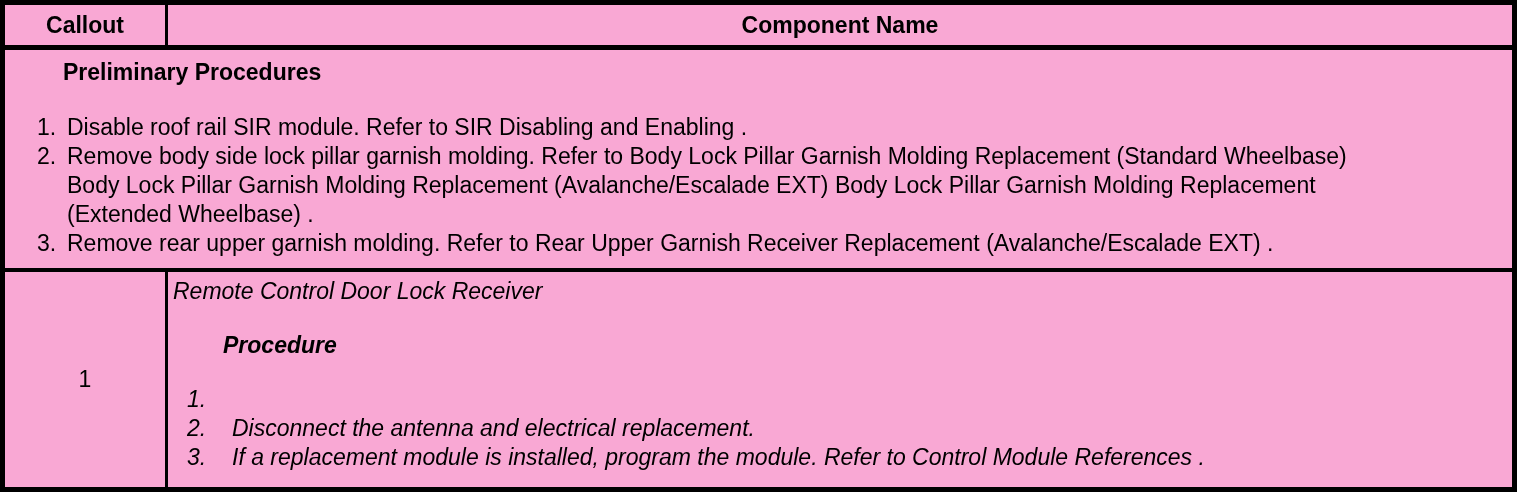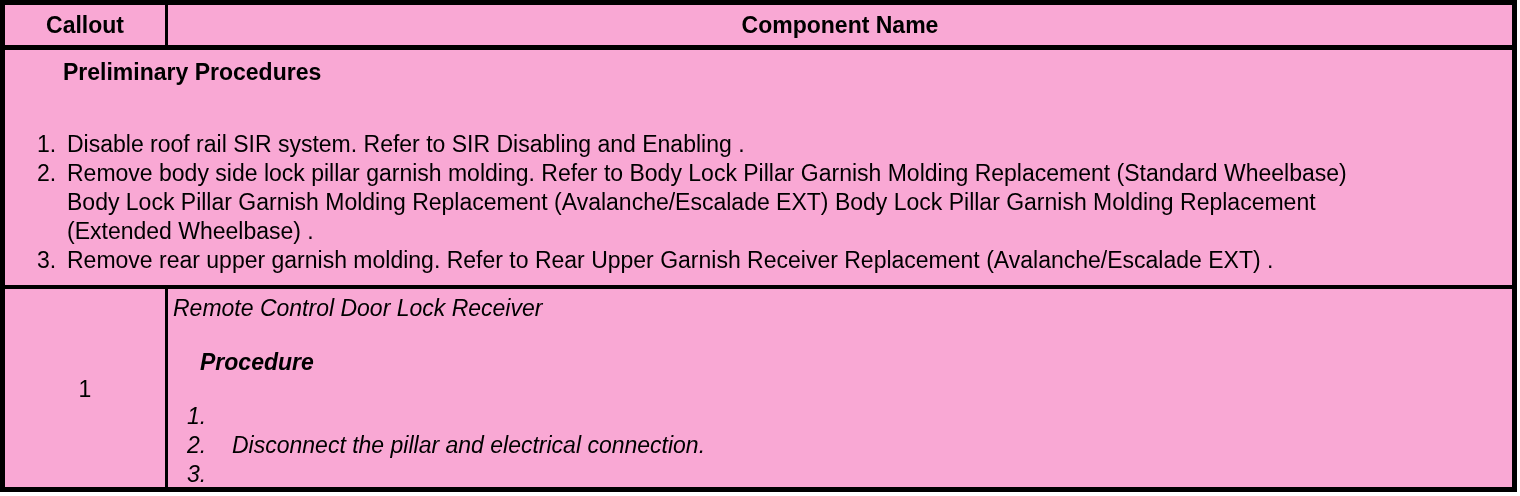--- a/index.html
+++ b/index.html
@@ -52,21 +52,21 @@
     font-weight: bold;
   }
   
   .prelim {
     flex: 0 0 auto;
     border-bottom: 4px solid #000000;
     padding: 8px 0 10px 0;
   }
   .prelim-title {
     margin-left: 58px;
-    margin-bottom: 43px;
+    margin-bottom: 26px;
     font-weight: bold;
   }
   .step {
     display: flex;
     align-items: flex-start;
   }
   .prelim-steps .step { padding-left: 32px; }
   .prelim-steps .num { flex: 0 0 30px; }
   .prelim-steps .txt { max-width: 1315px; }
   
@@ -80,21 +80,21 @@
     display: flex;
     align-items: center;
     justify-content: center;
   }
   .component-cell {
     flex: 1 1 auto;
     padding: 5px 0 0 5px;
     font-style: italic;
   }
   .proc-title {
-    margin: 25px 0 25px 27px;
+    margin: 25px 0 25px 50px;
     font-weight: bold;
   }
   .row-steps .step { padding-left: 14px; }
   .row-steps .num { flex: 0 0 45px; }
   .row-steps .txt { max-width: 1240px; }
 </style>
 </head>
 <body>
 
 <div class="page">
@@ -103,21 +103,21 @@
     <div class="hdr">
       <div class="hdr-callout">Callout</div>
       <div class="hdr-component">Component Name</div>
     </div>
 
     <div class="prelim">
       <div class="prelim-title">Preliminary Procedures</div>
       <div class="steps prelim-steps">
         <div class="step">
           <span class="num">1.</span>
-          <span class="txt">Disable roof rail SIR system. Refer to SIR Disabling and Enabling .</span>
+          <span class="txt">Disable roof rail SIR module. Refer to SIR Disabling and Enabling .</span>
         </div>
         <div class="step">
           <span class="num">2.</span>
           <span class="txt">Remove body side lock pillar garnish molding. Refer to Body Lock Pillar Garnish Molding Replacement (Standard Wheelbase) Body Lock Pillar Garnish Molding Replacement (Avalanche/Escalade EXT) Body Lock Pillar Garnish Molding Replacement (Extended Wheelbase) .</span>
         </div>
         <div class="step">
           <span class="num">3.</span>
           <span class="txt">Remove rear upper garnish molding. Refer to Rear Upper Garnish Receiver Replacement (Avalanche/Escalade EXT) .</span>
         </div>
       </div>
@@ -127,23 +127,24 @@
       <div class="callout-cell">1</div>
       <div class="component-cell">
         <div>Remote Control Door Lock Receiver</div>
         <div class="proc-title">Procedure</div>
         <div class="steps row-steps">
           <div class="step">
             <span class="num">1.</span>
           </div>
           <div class="step">
             <span class="num">2.</span>
-            <span class="txt">Disconnect the pillar and electrical connection.</span>
+            <span class="txt">Disconnect the antenna and electrical replacement.</span>
           </div>
           <div class="step">
             <span class="num">3.</span>
+            <span class="txt">If a replacement module is installed, program the module. Refer to Control Module References .</span>
           </div>
         </div>
       </div>
     </div>
 
   </div>
 </div>
 
 </body></html>

